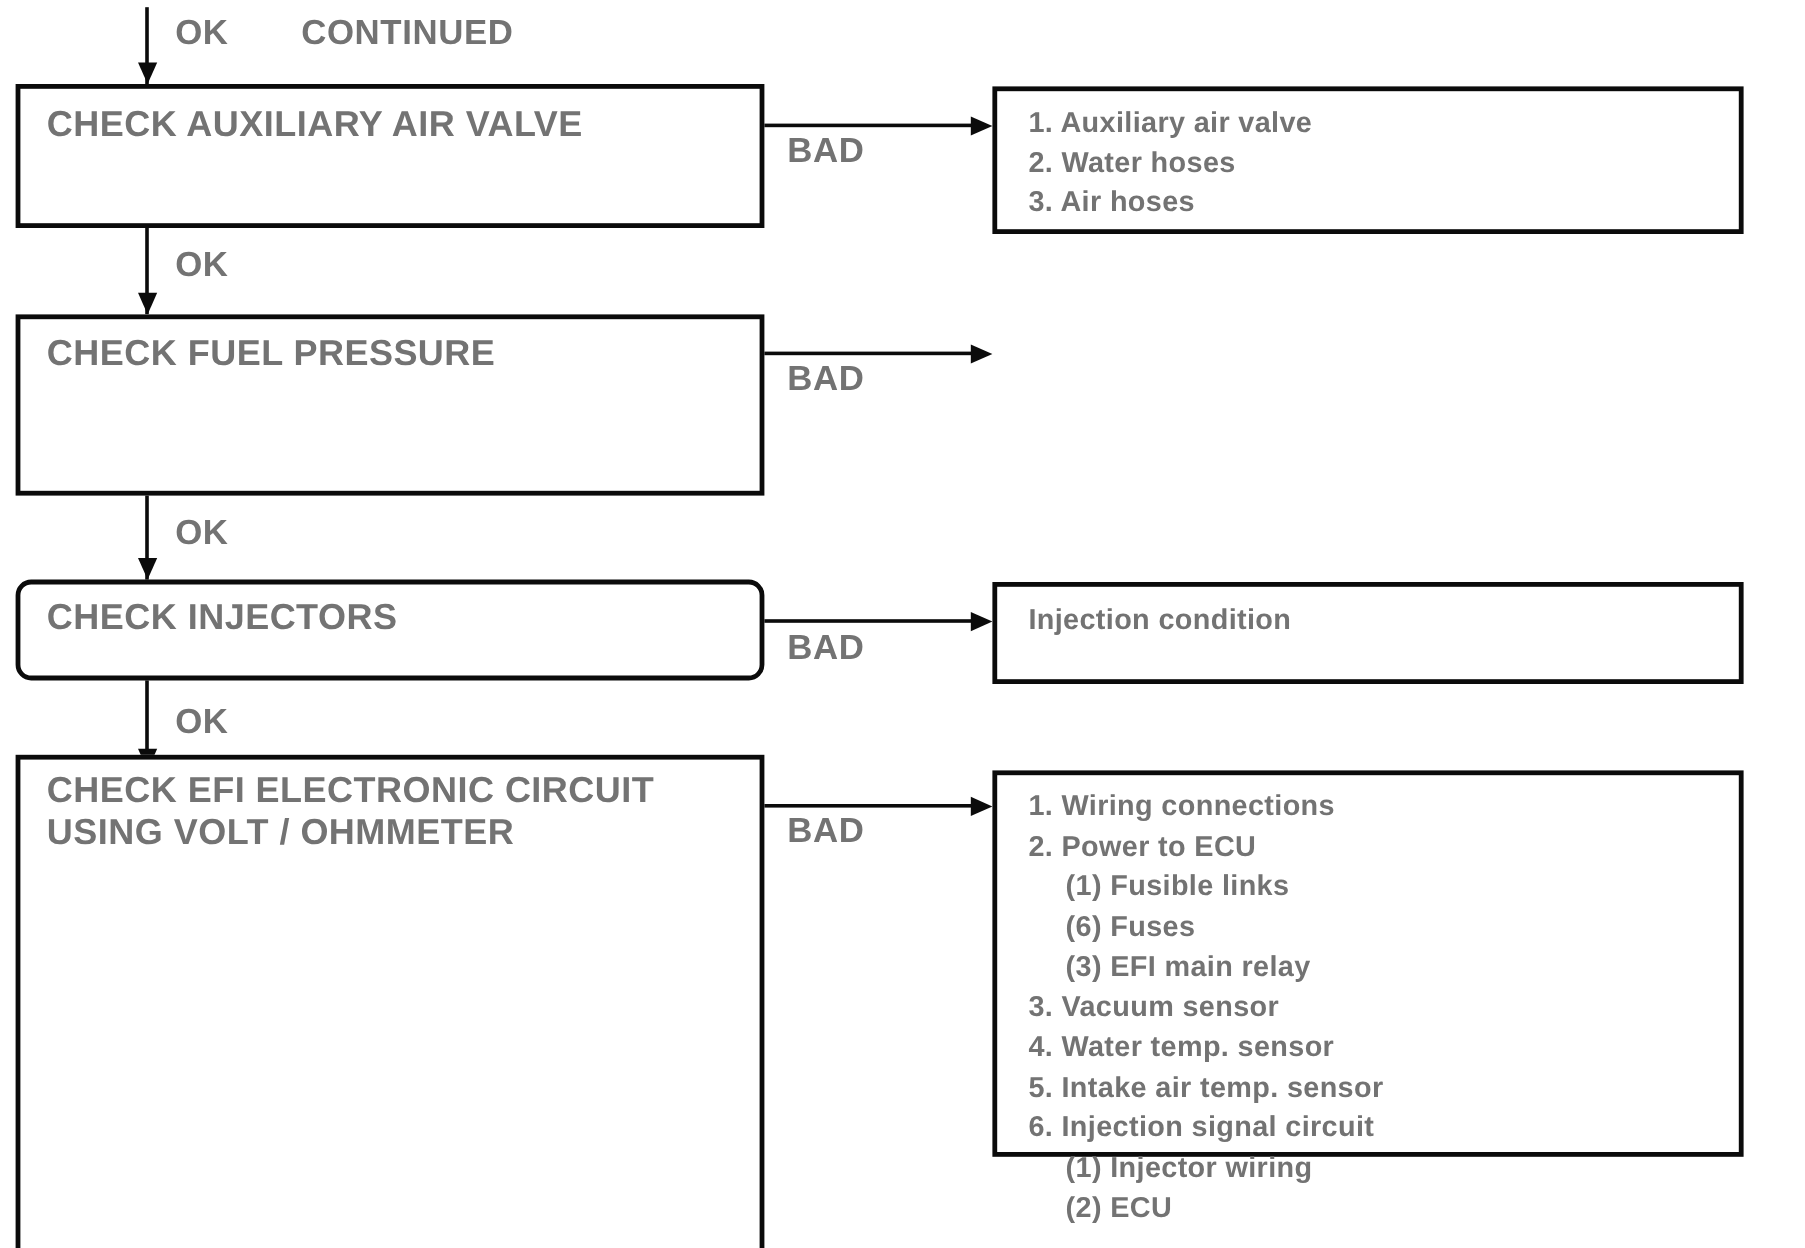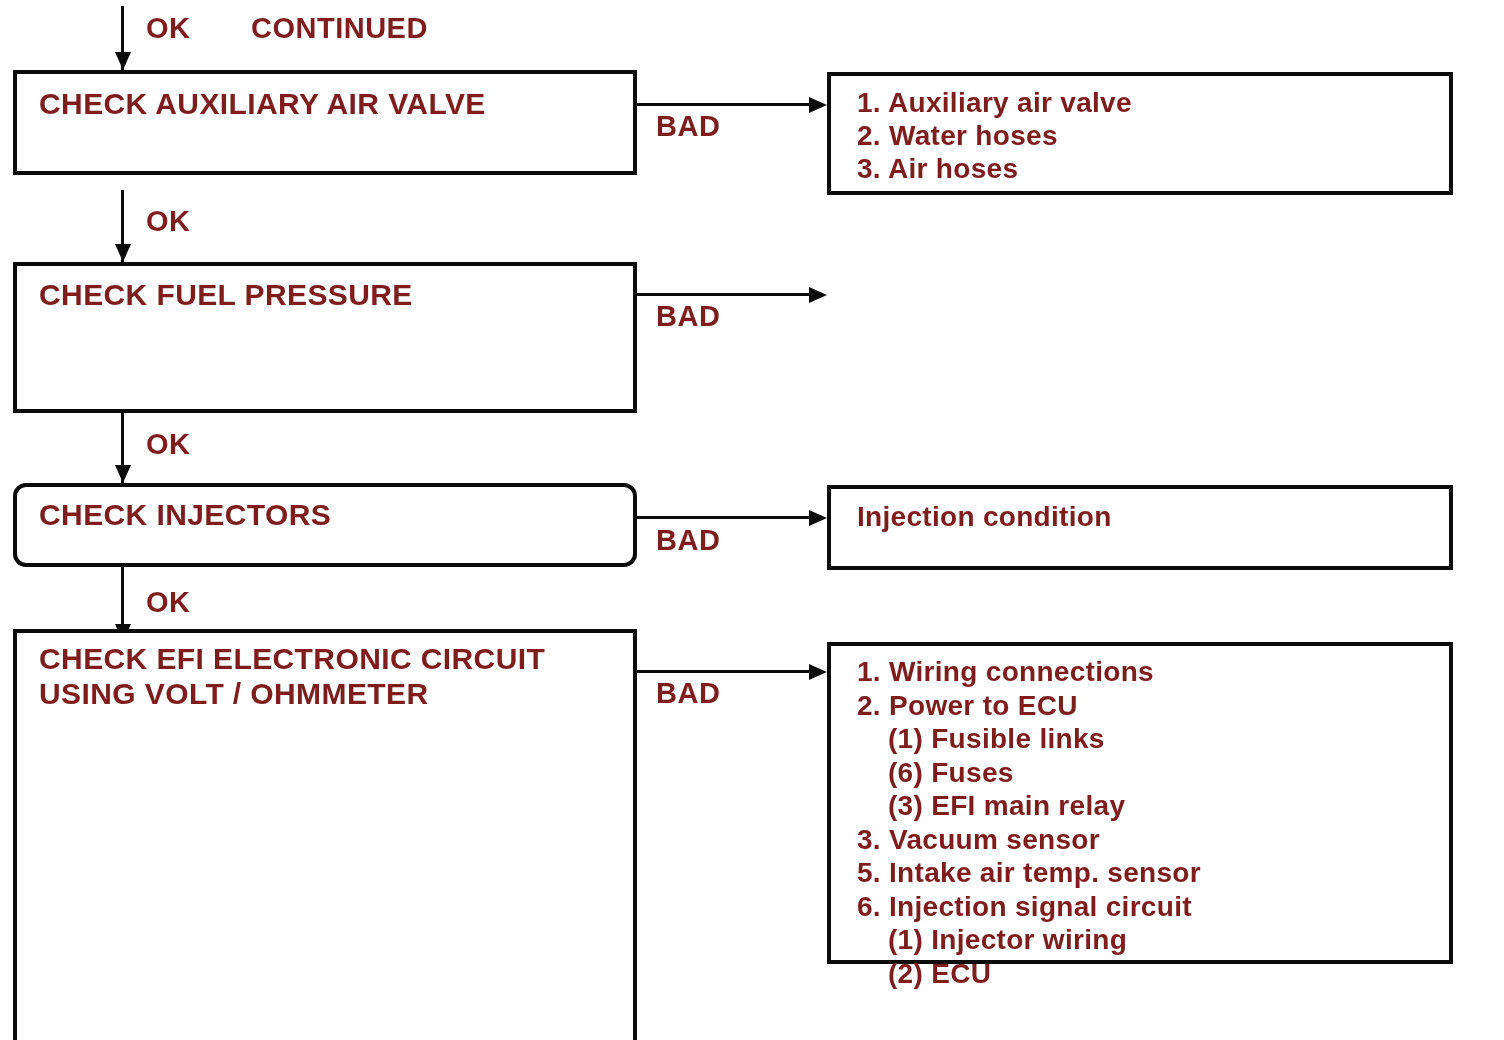--- a/index.html
+++ b/index.html
@@ -6,42 +6,42 @@
     margin: 0;
     padding: 0;
     background: #ffffff;
   }
   .canvas {
     position: relative;
     width: 1504px;
     height: 1040px;
     background: #ffffff;
     font-family: "Liberation Sans", sans-serif;
-    color: #7f1d1d;
+    color: #737373;
     overflow: hidden;
   }
   .box {
     position: absolute;
     box-sizing: border-box;
     border: 4px solid #0b0b0b;
     background: #ffffff;
   }
   .step-box { padding: 0; }
   .step-title {
     margin-left: 22px;
     font-size: 30px;
     font-weight: bold;
     letter-spacing: 0.4px;
     line-height: 35px;
     white-space: nowrap;
   }
   .result-box { padding: 0; }
   .result-item {
     margin-left: 26px;
-    font-size: 28px;
+    font-size: 24px;
     font-weight: bold;
     letter-spacing: 0.3px;
     line-height: 33px;
     white-space: nowrap;
   }
   .lh335 .result-item { line-height: 33.5px; }
   .lvl2 { margin-left: 57px; }
   .flow-label {
     position: absolute;
     font-size: 29px;
@@ -94,21 +94,21 @@
 <body>
 
 <div class="canvas">
 
   <div class="varrow" style="left:121px; top:6px; height:64px;">
     <span class="vhead"></span>
   </div>
   <div class="flow-label" style="left:146px; top:12px;">OK</div>
   <div class="flow-label" style="left:251px; top:12px;">CONTINUED</div>
 
-  <div class="box step-box pt12" style="left:13px; top:70px; width:624px; height:105px;">
+  <div class="box step-box pt12" style="left:13px; top:70px; width:624px; height:120px;">
     <div class="step-title">CHECK AUXILIARY AIR VALVE</div>
   </div>
   <div class="harrow" style="left:637px; top:103px; width:173px;">
     <span class="hhead"></span>
   </div>
   <div class="flow-label bad-label" style="left:656px; top:110px;">BAD</div>
   <div class="box result-box pt10" style="left:827px; top:72px; width:626px; height:123px;">
     <div class="result-item">1. Auxiliary air valve</div>
     <div class="result-item">2. Water hoses</div>
     <div class="result-item">3. Air hoses</div>
@@ -153,19 +153,20 @@
     <span class="hhead"></span>
   </div>
   <div class="flow-label bad-label" style="left:656px; top:677px;">BAD</div>
   <div class="box result-box pt9 lh335" style="left:827px; top:642px; width:626px; height:322px;">
     <div class="result-item">1. Wiring connections</div>
     <div class="result-item">2. Power to ECU</div>
     <div class="result-item lvl2">(1)  Fusible links</div>
     <div class="result-item lvl2">(6)  Fuses</div>
     <div class="result-item lvl2">(3)  EFI main relay</div>
     <div class="result-item">3. Vacuum sensor</div>
+    <div class="result-item">4. Water temp. sensor</div>
     <div class="result-item">5. Intake air temp. sensor</div>
     <div class="result-item">6. Injection signal circuit</div>
     <div class="result-item lvl2">(1)  Injector wiring</div>
     <div class="result-item lvl2">(2)  ECU</div>
   </div>
 
 </div>
 
 </body></html>

